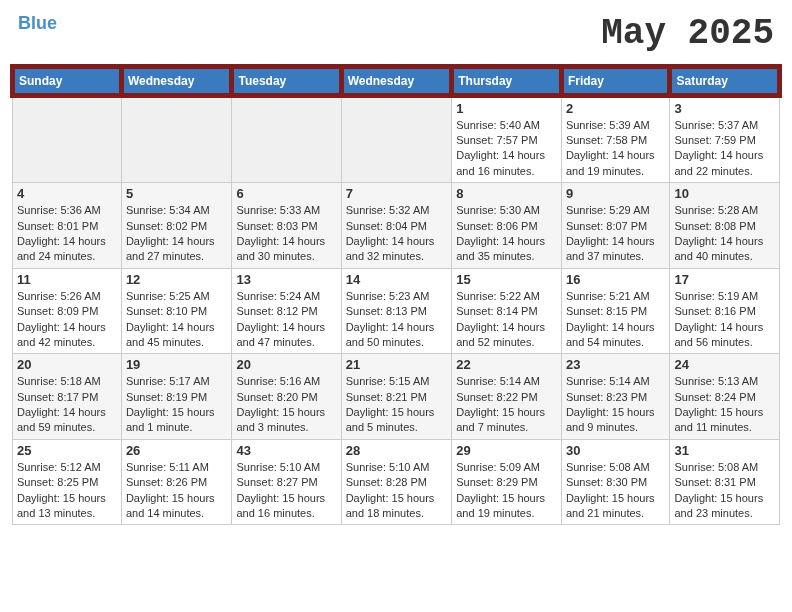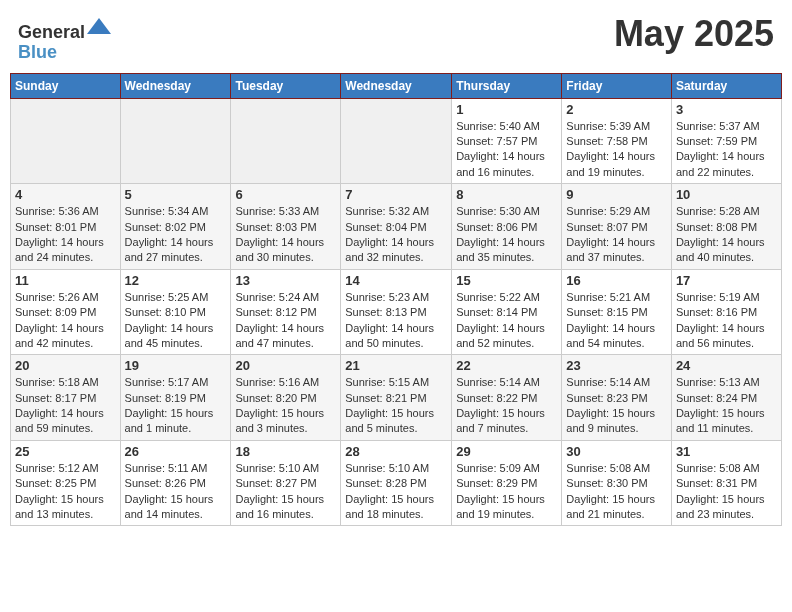--- a/index.html
+++ b/index.html
@@ -32,20 +32,21 @@
       font-weight: bold;
       color: #4a90c4;
       line-height: 1.1;
     }
     .logo-icon {
       width: 24px;
       height: 24px;
       margin-left: 2px;
     }
     .title-block {
+      font-family: Liberation Mono, monospace;
     }
     .month-title {
       font-size: 36px;
       font-weight: bold;
       color: #333;
       line-height: 1.1;
     }
     .subtitle {
       font-size: 15px;
       color: #555;
@@ -54,21 +55,21 @@
       width: 100%;
       border-collapse: collapse;
     }
     .calendar th {
       background: #3a7bbf;
       color: #fff;
       font-size: 12px;
       font-weight: bold;
       padding: 5px 4px;
       text-align: left;
-      border: 1px solid #7f1d1d;
+      border: 5px solid #7f1d1d;
       margin-left: 40px;
     }
     .calendar td {
       vertical-align: top;
       border: 1px solid #ccc;
       padding: 3px 4px;
       width: 113px;
       min-height: 80px;
       font-size: 10px;
       color: #333;
@@ -92,25 +93,20 @@
     .row-shaded td {
       background: #f5f5f5;
     }
   </style>
 </head>
 <body>
 
 <div class="header">
   <div class="logo">
     <div>
-      <div>
-        <span class="logo-text-general">General</span><svg class="logo-icon" viewBox="0 0 24 16">
-            <polygon points="0,16 12,0 24,16" fill="#3a7bbf"></polygon>
-          </svg>
-      </div>
       <div>
         <span class="logo-text-blue">Blue</span>
       </div>
     </div>
   </div>
   <div class="title-block">
     <div class="month-title">May 2025</div>
   </div>
 </div>
 
@@ -238,21 +234,21 @@
       <tr>
         <td>
           <span class="day-num">25</span>
           <div class="day-info">Sunrise: 5:12 AM<br>Sunset: 8:25 PM<br>Daylight: 15 hours and 13 minutes.</div>
         </td>
         <td>
           <span class="day-num">26</span>
           <div class="day-info">Sunrise: 5:11 AM<br>Sunset: 8:26 PM<br>Daylight: 15 hours and 14 minutes.</div>
         </td>
         <td>
-          <span class="day-num">18</span>
+          <span class="day-num">43</span>
           <div class="day-info">Sunrise: 5:10 AM<br>Sunset: 8:27 PM<br>Daylight: 15 hours and 16 minutes.</div>
         </td>
         <td>
           <span class="day-num">28</span>
           <div class="day-info">Sunrise: 5:10 AM<br>Sunset: 8:28 PM<br>Daylight: 15 hours and 18 minutes.</div>
         </td>
         <td>
           <span class="day-num">29</span>
           <div class="day-info">Sunrise: 5:09 AM<br>Sunset: 8:29 PM<br>Daylight: 15 hours and 19 minutes.</div>
         </td>

